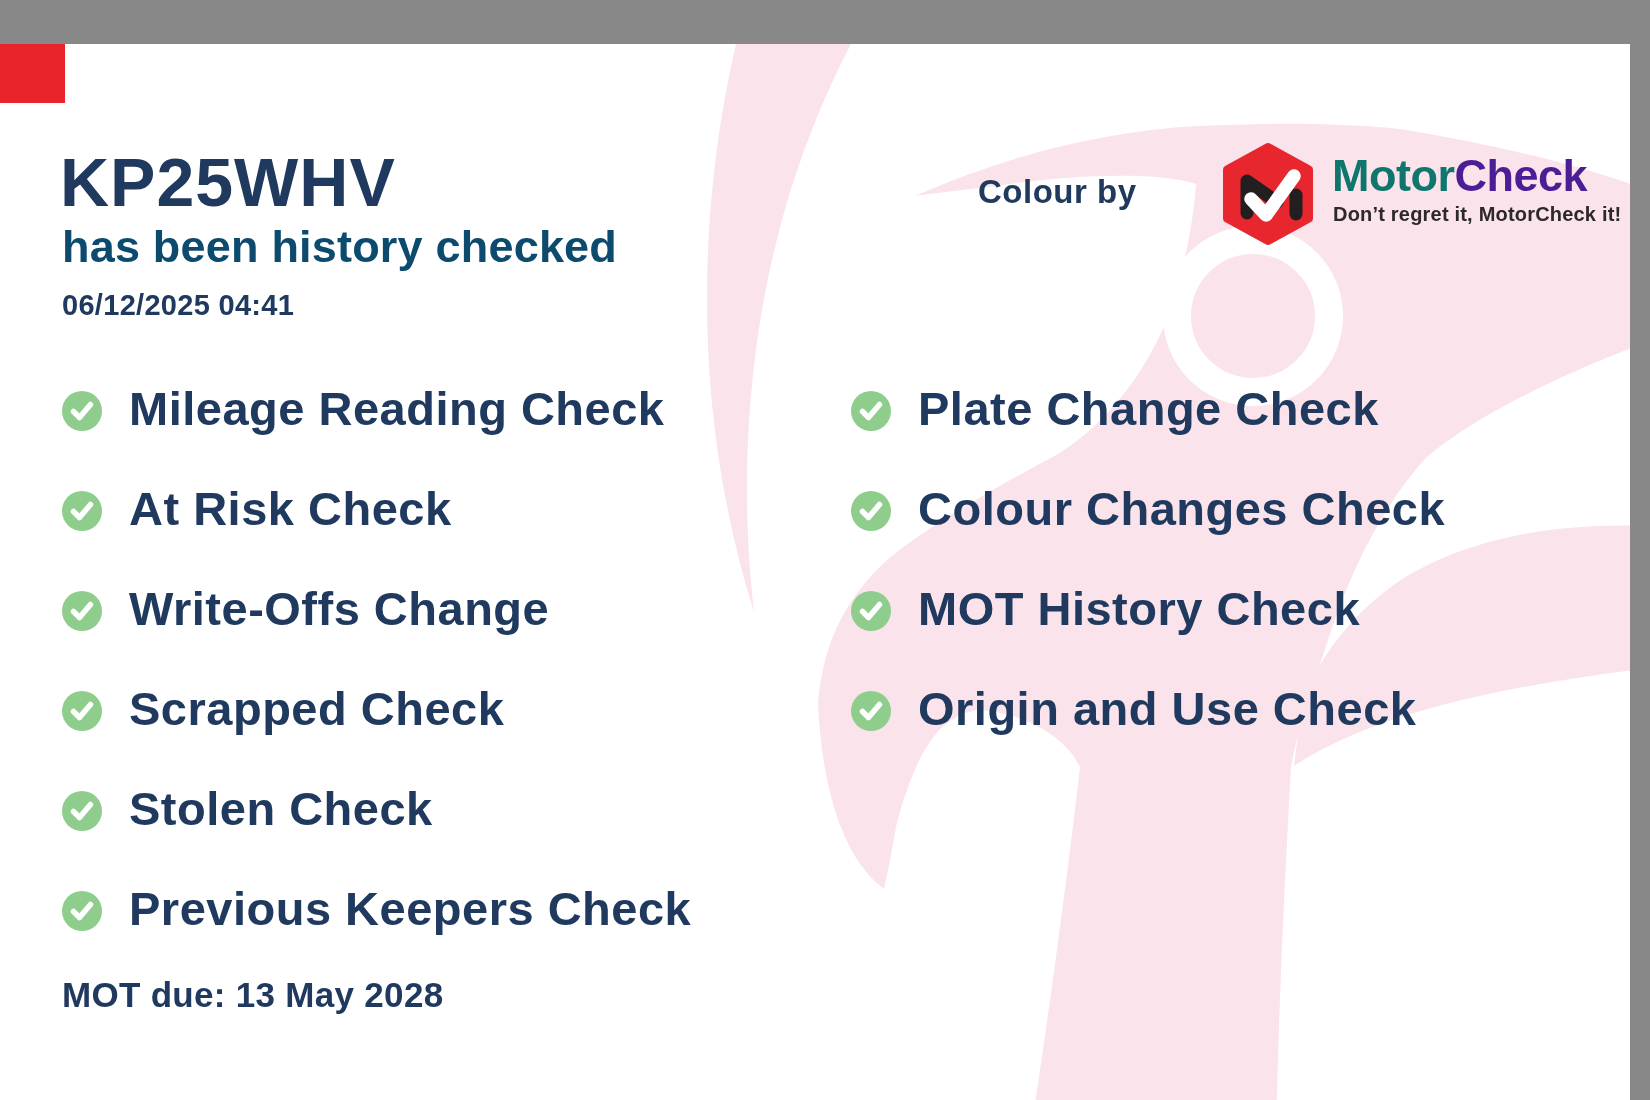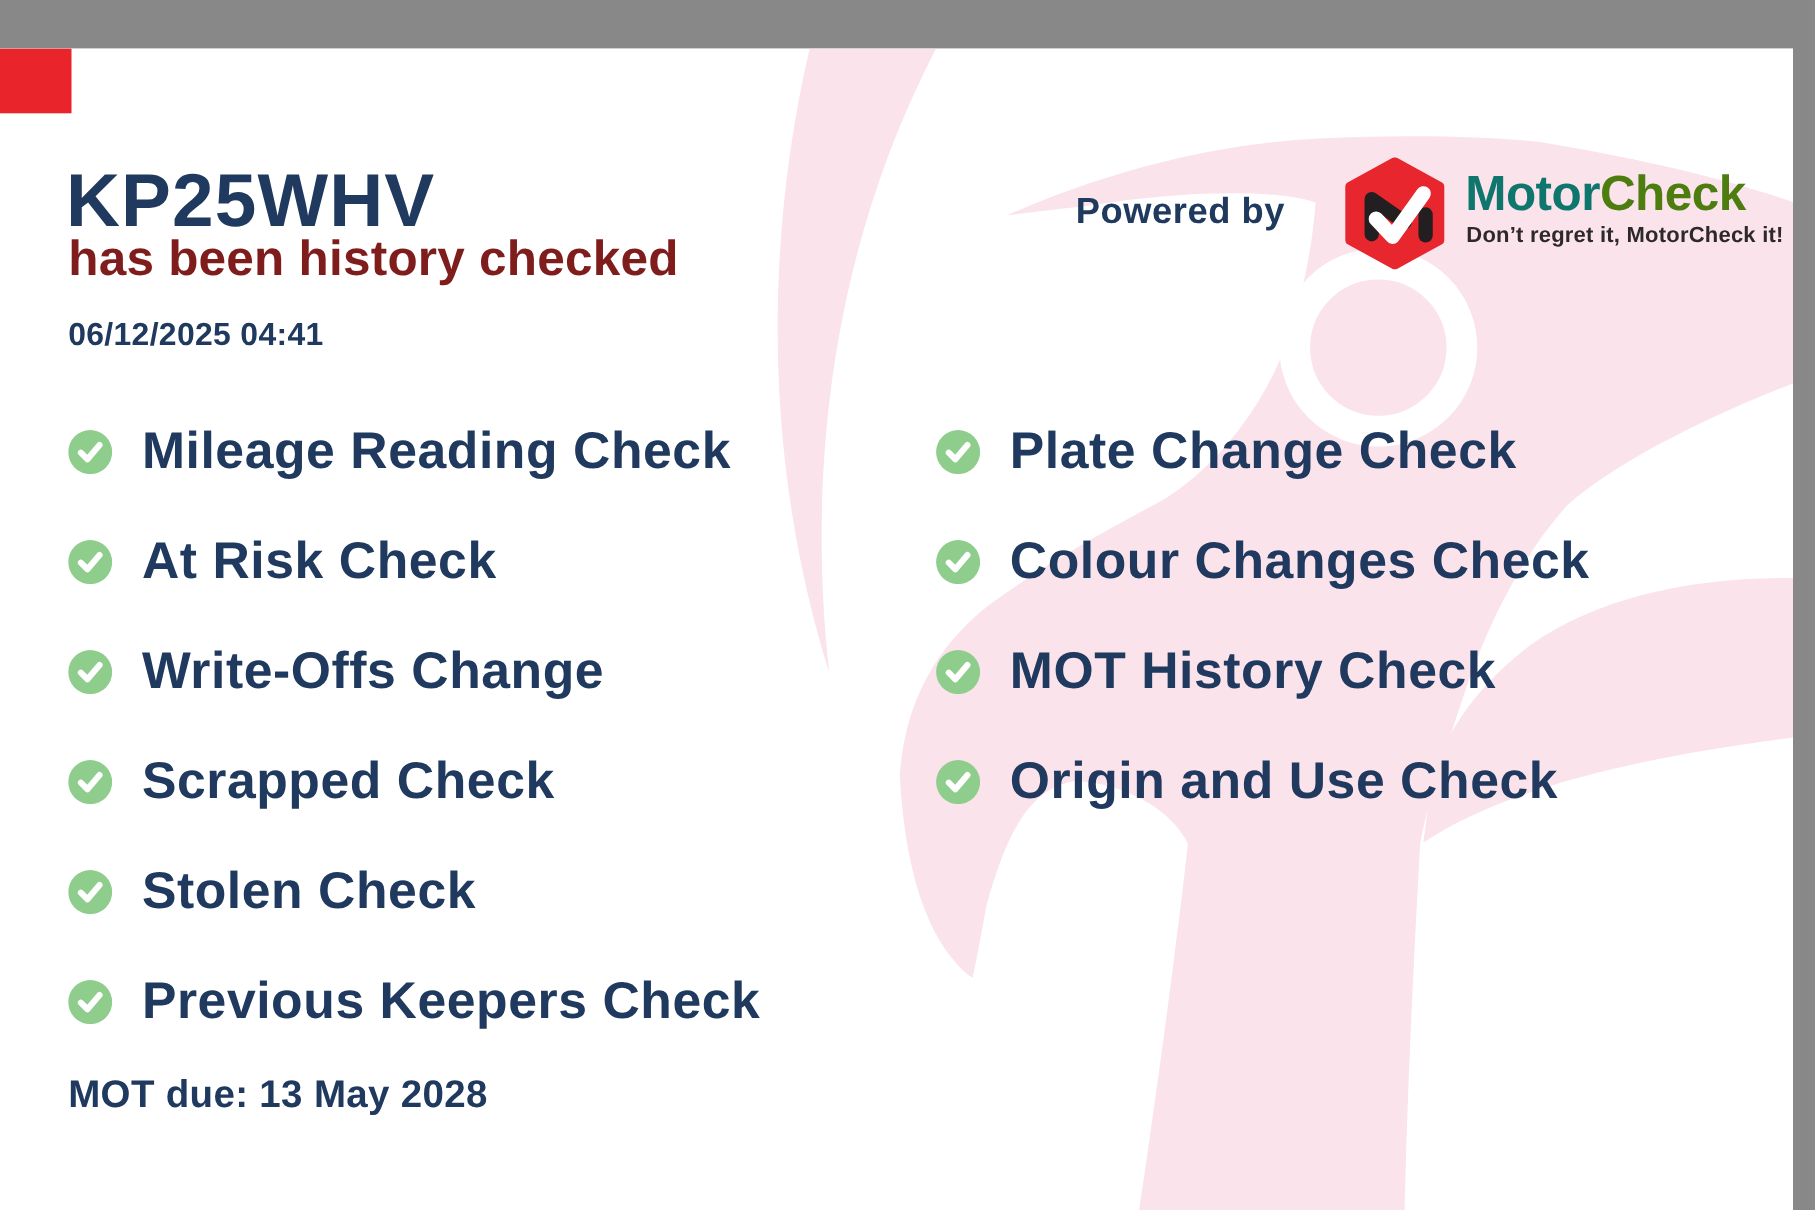--- a/index.html
+++ b/index.html
@@ -9,28 +9,28 @@
     background:#ffffff;
     overflow:hidden;
     font-family:"Liberation Sans","DejaVu Sans",sans-serif;
     margin-top:44px;
   }
   .bg{position:absolute;left:0;top:0;z-index:0;}
   .corner-accent{position:absolute;left:0;top:0;width:65px;height:59px;background:#e9242b;z-index:2;}
   .content{position:absolute;inset:0;z-index:1;}
 
   .plate-title{position:absolute;left:60px;top:104px;font-size:68px;font-weight:800;color:#20395e;letter-spacing:1px;line-height:1;}
-  .subtitle{position:absolute;left:62px;top:168px;font-size:45px;font-weight:700;color:#7f1d1d;line-height:1;letter-spacing:0.2px;}
+  .subtitle{position:absolute;left:62px;top:180px;font-size:45px;font-weight:700;color:#0c4a6e;line-height:1;letter-spacing:0.2px;}
   .timestamp{position:absolute;left:62px;top:247px;font-size:29px;font-weight:700;color:#20395e;line-height:1;letter-spacing:0.3px;}
 
   .powered-by{position:absolute;left:978px;top:128px;font-size:33px;font-weight:600;color:#20395e;line-height:1.2;letter-spacing:0.5px;}
   .logo-hex{position:absolute;left:1220px;top:99px;width:96px;height:102px;}
   .wordmark{position:absolute;left:1332px;top:109px;font-size:45px;font-weight:800;line-height:1;letter-spacing:-0.5px;}
   .wordmark .motor{color:#0f766e;}
-  .wordmark .checkred{color:#4d7c0f;}
+  .wordmark .checkred{color:#4c1d95;}
   .tagline{position:absolute;left:1333px;top:160px;font-size:20px;font-weight:700;color:#2d282a;line-height:1;letter-spacing:0.2px;}
 
   .check-row{position:absolute;height:52px;}
   .check-row .tick{position:absolute;left:0;top:0;width:40px;height:40px;}
   .check-row .lbl{position:absolute;left:67px;top:-6px;font-size:47px;font-weight:700;color:#20395e;line-height:1;letter-spacing:0.5px;white-space:nowrap;}
 
   .mot-due{position:absolute;left:62px;top:933px;font-size:35px;font-weight:700;color:#20395e;line-height:1;letter-spacing:0.3px;}
 </style>
 </head>
 <body>
@@ -73,21 +73,21 @@
   </svg>
 
   <div class="corner-accent"></div>
 
   <div class="content">
 
     <div class="plate-title">KP25WHV</div>
     <div class="subtitle">has been history checked</div>
     <div class="timestamp">06/12/2025 04:41</div>
 
-    <div class="powered-by">Powered by</div>
+    <div class="powered-by">Colour by</div>
 
     <svg class="logo-hex" viewBox="0 0 96 102">
       <path d="M 48,4 L 89,26.5 L 89,75.5 L 48,98 L 7,75.5 L 7,26.5 Z" fill="#e8262e" stroke="#e8262e" stroke-width="8" stroke-linejoin="round"></path>
       <path d="M 27,70 L 27,38 L 57,59" fill="none" stroke="#231f20" stroke-width="13" stroke-linecap="round" stroke-linejoin="round"></path>
       <path d="M 76,52 L 76,71" fill="none" stroke="#231f20" stroke-width="13" stroke-linecap="round"></path>
       <path d="M 31,56 L 46,72 L 74,33" fill="none" stroke="#ffffff" stroke-width="13.5" stroke-linecap="round" stroke-linejoin="round"></path>
     </svg>
 
     <div class="wordmark"><span class="motor">Motor</span><span class="checkred">Check</span></div>
     <div class="tagline">Don’t regret it, MotorCheck it!</div>

